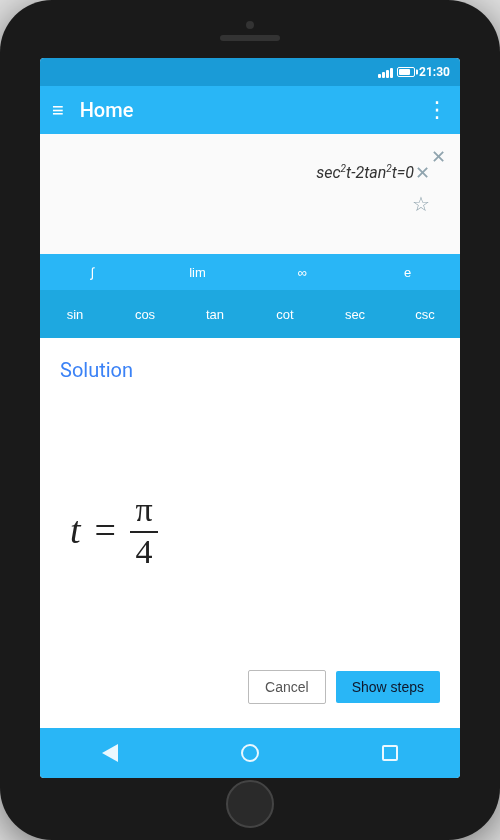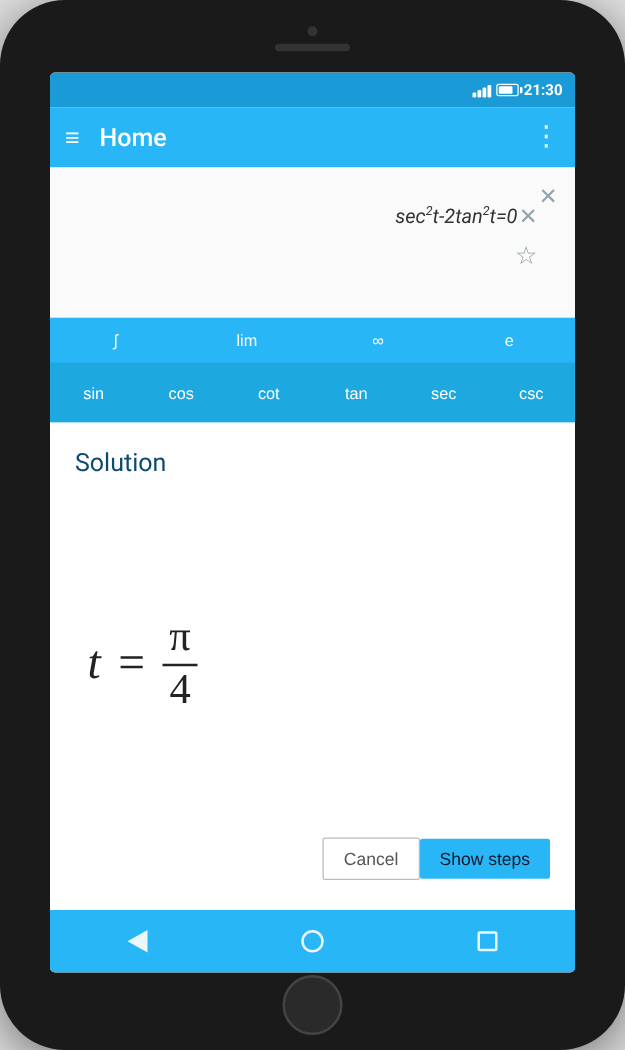--- a/index.html
+++ b/index.html
@@ -236,21 +236,21 @@
     .solution-area {
       flex: 1;
       background: white;
       padding: 20px 20px 16px;
       display: flex;
       flex-direction: column;
     }
 
     .solution-label {
       font-size: 20px;
-      color: #0c4a6e;
+      color: #3b82f6;
       font-weight: 400;
       margin-bottom: 16px;
     }
 
     .solution-math {
       display: flex;
       align-items: center;
       gap: 14px;
       padding-left: 10px;
       flex: 1;
@@ -287,20 +287,21 @@
       font-size: 34px;
       font-family: 'Times New Roman', serif;
       color: #222;
       line-height: 1;
     }
 
     
     .action-buttons {
       display: flex;
       justify-content: flex-end;
+      gap: 10px;
       padding: 8px 0;
       align-items: center;
     }
 
     .btn-cancel {
       padding: 8px 16px;
       border: 1px solid #bbb;
       background: white;
       color: #555;
       font-size: 14px;
@@ -469,22 +470,22 @@
       <div class="math-keyboard">
         <div class="keyboard-row-top">
           <button class="keyboard-btn">∫</button>
           <button class="keyboard-btn">lim</button>
           <button class="keyboard-btn">∞</button>
           <button class="keyboard-btn">e</button>
         </div>
         <div class="keyboard-row-bottom">
           <button class="keyboard-btn">sin</button>
           <button class="keyboard-btn">cos</button>
+          <button class="keyboard-btn">tan</button>
           <button class="keyboard-btn">cot</button>
-          <button class="keyboard-btn">tan</button>
           <button class="keyboard-btn">sec</button>
           <button class="keyboard-btn">csc</button>
         </div>
       </div>
 
       <div class="solution-area">
         <div class="solution-label">Solution</div>
 
         <div class="solution-math">
           <span class="math-t">t</span>

